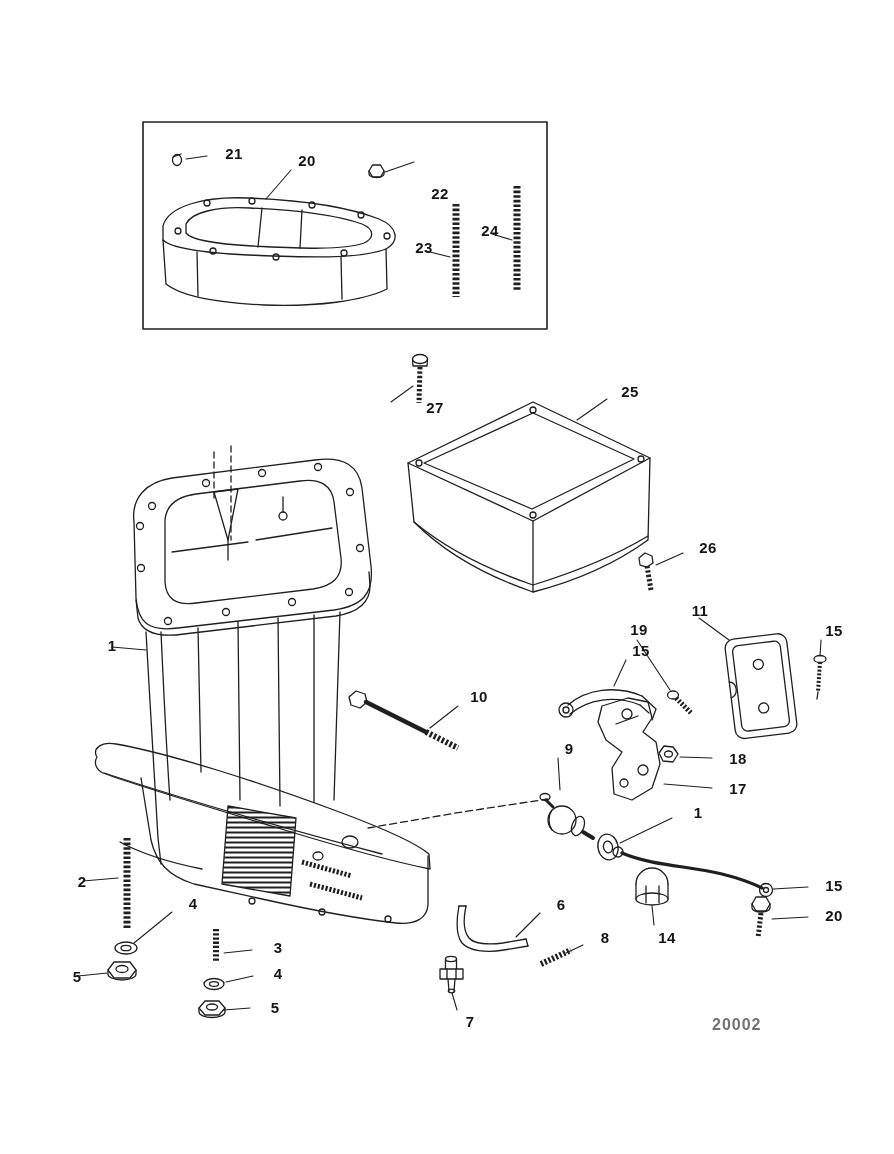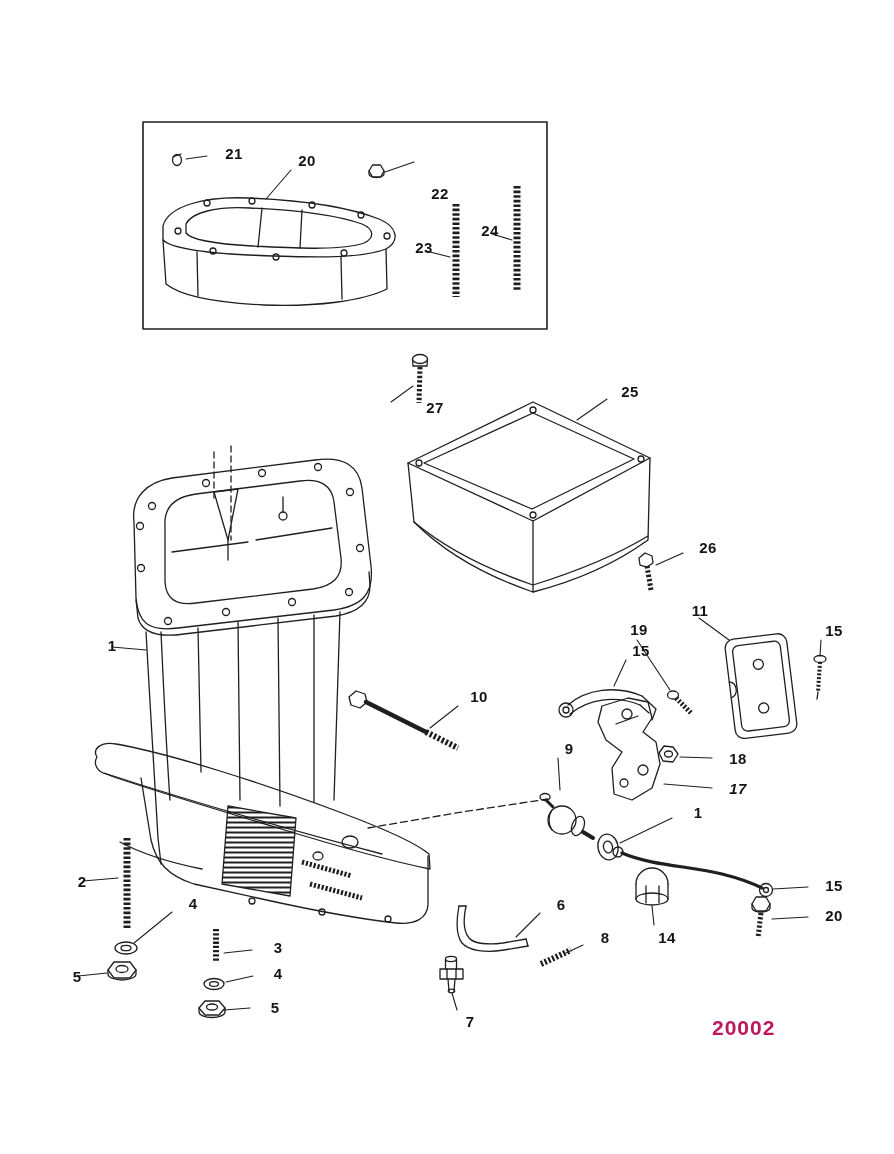--- a/index.html
+++ b/index.html
@@ -9,21 +9,21 @@
   }
   .stage svg{position:absolute;left:0;top:0;}
   #callout-layer{position:absolute;left:12px;top:0;width:100%;height:100%;pointer-events:none;text-align:right;}
   .callout{
     position:absolute;transform:translate(-50%,-50%);
     font-weight:bold;font-size:15px;color:#141414;letter-spacing:.3px;
     white-space:nowrap;
   }
   .drawing-number{
     position:absolute;left:712px;top:1016px;
-    font-weight:bold;font-size:21px;color:#be185d;letter-spacing:1px;
+    font-weight:bold;font-size:16px;color:#737373;letter-spacing:1px;
   }
 </style>
 </head>
 <body>
 
 <div class="stage">
 
   <svg width="894" height="1154" viewBox="0 0 894 1154">
     <defs>
       <pattern id="hatch" width="6" height="5" patternUnits="userSpaceOnUse">
@@ -306,21 +306,21 @@
       <div class="callout" style="left: 376px; top: 407px; margin-left: 47px;">27</div>
       <div class="callout" style="left: 618px; top: 391px;">25</div>
       <div class="callout" style="left: 696px; top: 547px;">26</div>
       <div class="callout" style="left: 688px; top: 610px;">11</div>
       <div class="callout" style="left: 627px; top: 629px;">19</div>
       <div class="callout" style="left: 822px; top: 630px;">15</div>
       <div class="callout" style="left: 629px; top: 650px;">15</div>
       <div class="callout" style="left: 100px; top: 645px;">1</div>
       <div class="callout" style="left: 467px; top: 696px;">10</div>
       <div class="callout" style="left: 726px; top: 758px;">18</div>
-      <div class="callout" style="left: 726px; top: 788px; font-style: italic;">17</div>
+      <div class="callout" style="left: 726px; top: 788px;">17</div>
       <div class="callout" style="left: 557px; top: 748px;">9</div>
       <div class="callout" style="left: 686px; top: 812px;">1</div>
       <div class="callout" style="left: 70px; top: 881px;">2</div>
       <div class="callout" style="left: 181px; top: 903px;">4</div>
       <div class="callout" style="left: 822px; top: 885px;">15</div>
       <div class="callout" style="left: 655px; top: 937px;">14</div>
       <div class="callout" style="left: 822px; top: 915px;">20</div>
       <div class="callout" style="left: 549px; top: 904px;">6</div>
       <div class="callout" style="left: 266px; top: 947px;">3</div>
       <div class="callout" style="left: 593px; top: 937px;">8</div>

